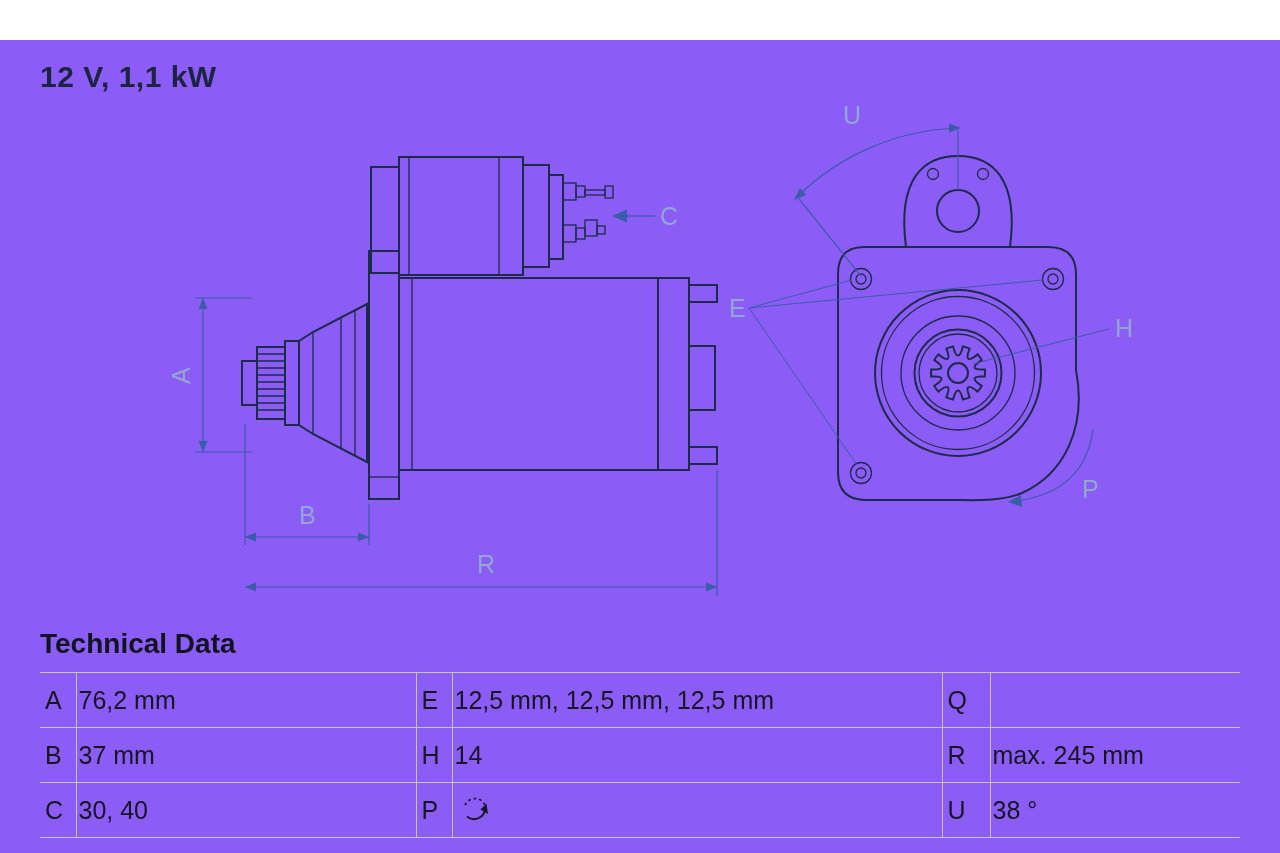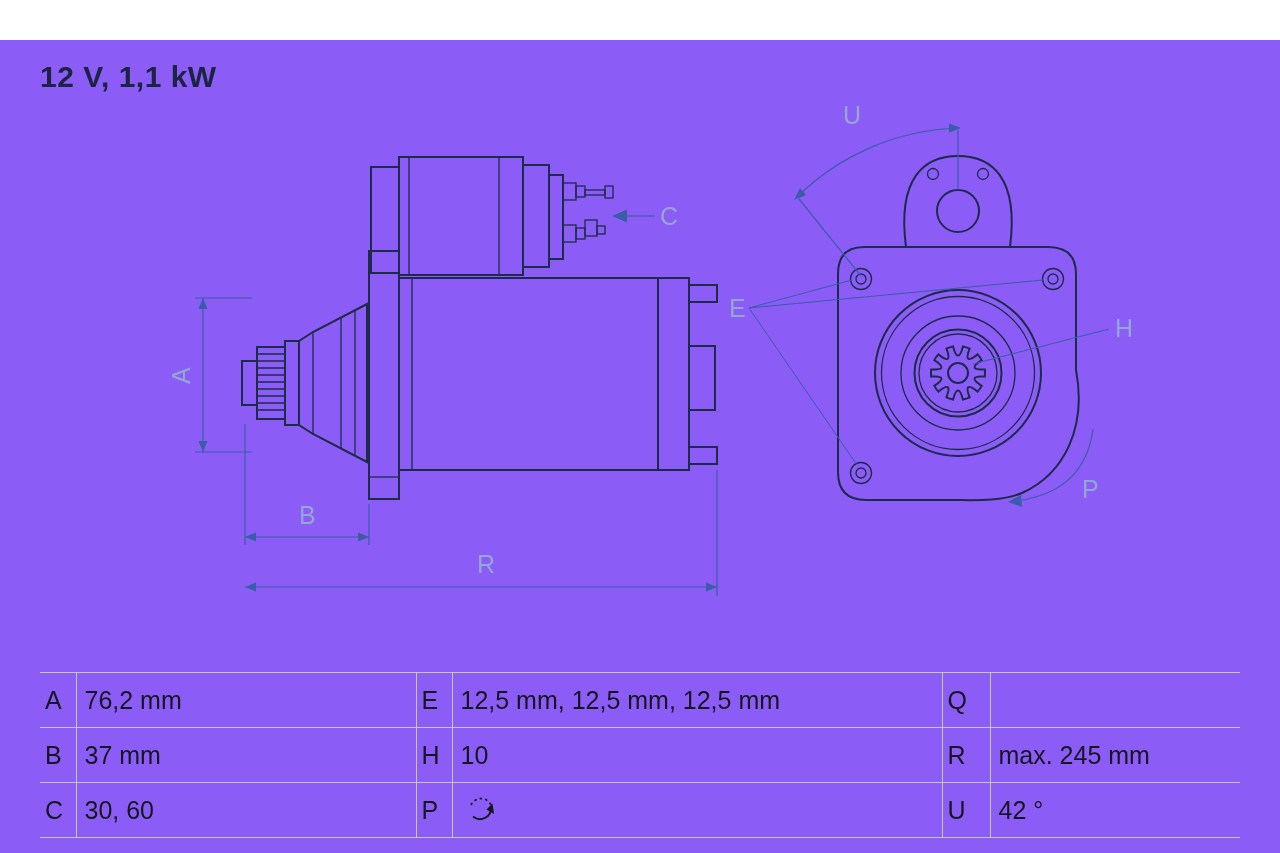--- a/index.html
+++ b/index.html
@@ -6,21 +6,21 @@
   html,body { background:#ffffff; }
   body { font-family:"Liberation Sans", sans-serif; }
   .page { position:relative; width:1280px; height:853px; background:#8b5cf6; overflow:hidden;margin-top:40px; }
   .title { position:absolute; left:40px; top:20px; font-size:30px; font-weight:bold; color:#1b2440; letter-spacing:0.5px; }
   .drawing { position:absolute; left:0; top:0; }
   .tech-heading { position:absolute; left:40px; top:588px; font-size:28px; font-weight:bold; color:#11131f; }
   .tech-table { position:absolute; left:40px; top:632px; width:1200px; border-collapse:collapse; table-layout:fixed; font-size:25px; color:#15161f; }
   .tech-table td { height:55px; border-top:1px solid #c6c6c6; border-bottom:1px solid #c6c6c6; vertical-align:middle; overflow:hidden; white-space:nowrap; }
   .tech-table td.k { border-right:1px solid #c6c6c6; padding-left:5px; }
   .tech-table td.k.mid, .tech-table td.k.right { border-left:1px solid #c6c6c6; }
-  .tech-table td.v { padding-left:8px; }
+  .tech-table td.v { padding-left:2px; }
   .rot-icon { display:inline-block; vertical-align:middle; margin-left:2px; }
   
   .part { stroke:#1c2b4a; fill:none; stroke-width:2; }
   .part-thin { stroke:#1c2b4a; fill:none; stroke-width:1.3; }
   .dim { stroke:#3a5da9; fill:none; stroke-width:1.2; }
   .dim-arrow { fill:#3a5da9; stroke:none; }
   .thin-lead { stroke:#3a5da9; fill:none; stroke-width:1; }
   .dim-label { fill:#92a7d2; font-family:"Liberation Sans", sans-serif; font-size:25px; }
 </style>
 </head>
@@ -169,20 +169,21 @@
       </g>
 
       <g>
         <path class="dim" d="M 1093,389 Q 1085,452 1016,461"></path>
         <polygon class="dim-arrow" points="1008,462 1021,455 1022,467"></polygon>
         <text class="dim-label" x="1082" y="458">P</text>
       </g>
     </g>
   </svg>
 
+  <div class="tech-heading">Technical Data</div>
 
   <table class="tech-table">
     <colgroup>
       <col style="width:36px">
         <col style="width:340px">
       <col style="width:36px">
         <col style="width:490px">
       <col style="width:48px">
         <col style="width:250px">
     </colgroup>
@@ -192,34 +193,34 @@
         <td class="v">76,2 mm</td>
         <td class="k mid">E</td>
         <td class="v">12,5 mm, 12,5 mm, 12,5 mm</td>
         <td class="k right">Q</td>
         <td class="v"></td>
       </tr>
       <tr>
         <td class="k">B</td>
         <td class="v">37 mm</td>
         <td class="k mid">H</td>
-        <td class="v">10</td>
+        <td class="v">14</td>
         <td class="k right">R</td>
         <td class="v">max. 245 mm</td>
       </tr>
       <tr>
         <td class="k">C</td>
-        <td class="v">30, 60</td>
+        <td class="v">30, 40</td>
         <td class="k mid">P</td>
         <td class="v">
           <svg class="rot-icon" width="36" height="32" viewBox="0 0 36 32">
             <path d="M 8,11 A 11 11 0 0 1 28,11" fill="none" stroke="#15161f" stroke-width="1.6" stroke-dasharray="2.5 3"></path>
             <path d="M 28,13 A 11 11 0 0 1 10,22.5" fill="none" stroke="#15161f" stroke-width="1.8"></path>
             <polygon points="31,20 23.5,15.5 29.5,9.5" fill="#15161f"></polygon>
           </svg>
         </td>
         <td class="k right">U</td>
-        <td class="v">42 °</td>
+        <td class="v">38 °</td>
       </tr>
     </tbody>
   </table>
 
 </div>
 
 </body></html>

